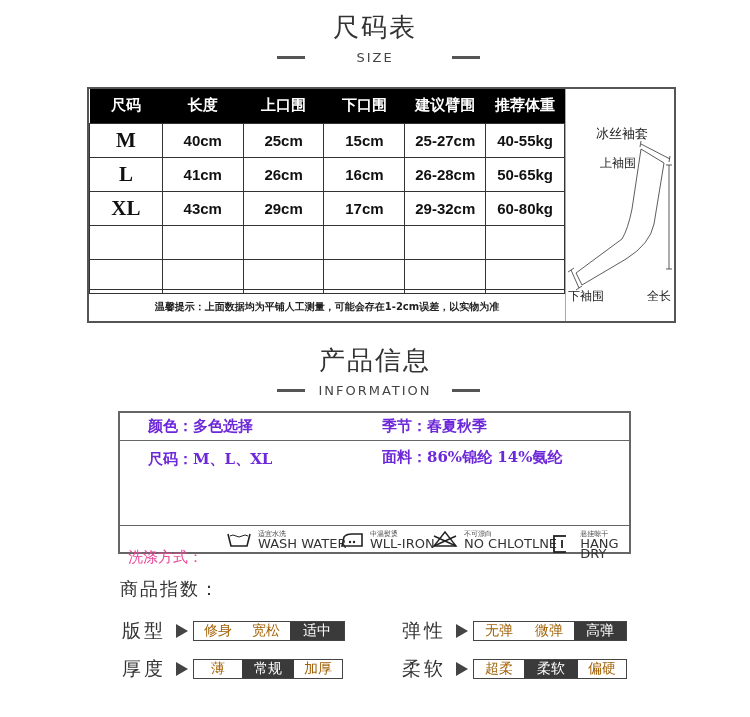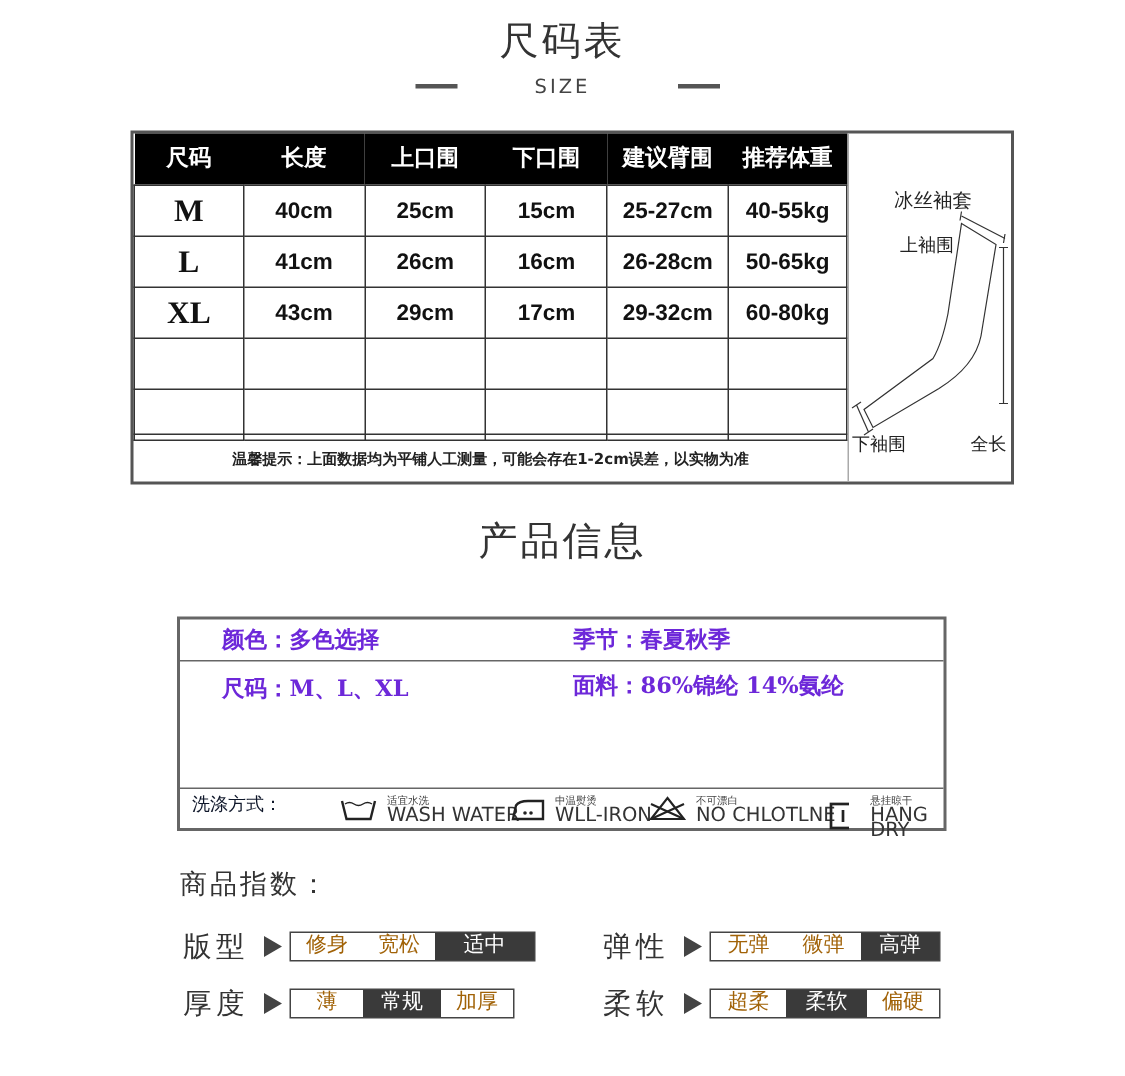--- a/index.html
+++ b/index.html
@@ -21,21 +21,21 @@
   .size-table tr.empty td { height: 34px; }
   .size-note { position: absolute; left: 0; top: 200px; width: 476px; height: 34px; border-top: 1px solid #333; font-size: 10px; text-align: center; line-height: 34px; font-weight: bold; color: #222; }
   .diagram { position: absolute; left: 476px; top: 0; width: 109px; height: 232px; border-left: 1px solid #aaa; }
   .diagram .dlabel { position: absolute; font-size: 12px; color: #222; }
 
   
   .info-box { position: absolute; left: 118px; top: 411px; width: 513px; height: 143px; border: 2px solid #666; }
   .info-row1 { position: absolute; left: 0; top: 0; width: 100%; height: 28px; border-bottom: 1px solid #666; }
   .info-item { position: absolute; font-size: 15px; font-weight: bold; color: #6d28d9; font-family: "DejaVu Serif", serif; }
   .wash-row { position: absolute; left: 0; top: 112px; width: 100%; height: 29px; border-top: 1px solid #666; }
-  .wash-label { position: absolute; left: 8px; top: 2px; font-size: 12px; color: #0f172a; }
+  .wash-label { position: absolute; left: 8px; top: 22px; font-size: 15px; color: #ec4899; }
   .wash-item { position: absolute; top: 3px; display: flex; align-items: center; }
   .wash-text { margin-left: 6px; line-height: 10px; }
   .wash-text .c { font-size: 7px; color: #444; display: block; }
   .wash-text .e { font-size: 13px; color: #333; display: block; }
 
   
   .index-title { position: absolute; left: 120px; top: 577px; font-size: 18px; color: #333; letter-spacing: 2px; }
   .idx-row { position: absolute; display: flex; align-items: center; }
   .idx-label { font-size: 19px; color: #333; letter-spacing: 3px; }
   .idx-arrow { width: 0; height: 0; border-top: 7px solid transparent; border-bottom: 7px solid transparent; border-left: 12px solid #444; margin: 0 5px 0 10px; }
@@ -127,20 +127,25 @@
       <line x1="100" y1="180" x2="106" y2="180" stroke="#333" stroke-width="0.8"></line>
       <line x1="5" y1="181" x2="13" y2="199" stroke="#333" stroke-width="0.8"></line>
       <line x1="2" y1="183" x2="8" y2="179" stroke="#333" stroke-width="0.8"></line>
       <line x1="10" y1="201" x2="16" y2="197" stroke="#333" stroke-width="0.8"></line>
     </svg>
   </div>
 </div>
 
 <div class="section-title" style="top:343px;">
   <div class="cn">产品信息</div>
+  <div class="en-row">
+    <div class="dash" style="left:277px;"></div>
+    <span class="en">INFORMATION</span>
+    <div class="dash" style="left:452px;"></div>
+  </div>
 </div>
 
 <div class="info-box">
   <div class="info-row1">
     <div class="info-item" style="left:28px;top:4px;">颜色：多色选择</div>
     <div class="info-item" style="left:262px;top:4px;">季节：春夏秋季</div>
   </div>
   <div class="info-item" style="left:28px;top:37px;">尺码：M、L、XL</div>
   <div class="info-item" style="left:262px;top:35px;">面料：86%锦纶 14%氨纶</div>
 
@@ -196,21 +201,21 @@
 </div>
 
 <div class="index-title">商品指数：</div>
 
 <div class="idx-row" style="left:122px;top:618px;">
   <span class="idx-label">版型</span>
   <span class="idx-arrow"></span>
   <div class="idx-bar">
     <span class="idx-opt" style="width:48px">修身</span>
     <span class="idx-opt" style="width:48px">宽松</span>
-    <span class="idx-opt active" style="width:66px">适中</span>
+    <span class="idx-opt active" style="width:54px">适中</span>
   </div>
 </div>
 
 <div class="idx-row" style="left:402px;top:618px;">
   <span class="idx-label">弹性</span>
   <span class="idx-arrow"></span>
   <div class="idx-bar">
     <span class="idx-opt" style="width:50px">无弹</span>
     <span class="idx-opt" style="width:50px">微弹</span>
     <span class="idx-opt active" style="width:52px">高弹</span>

